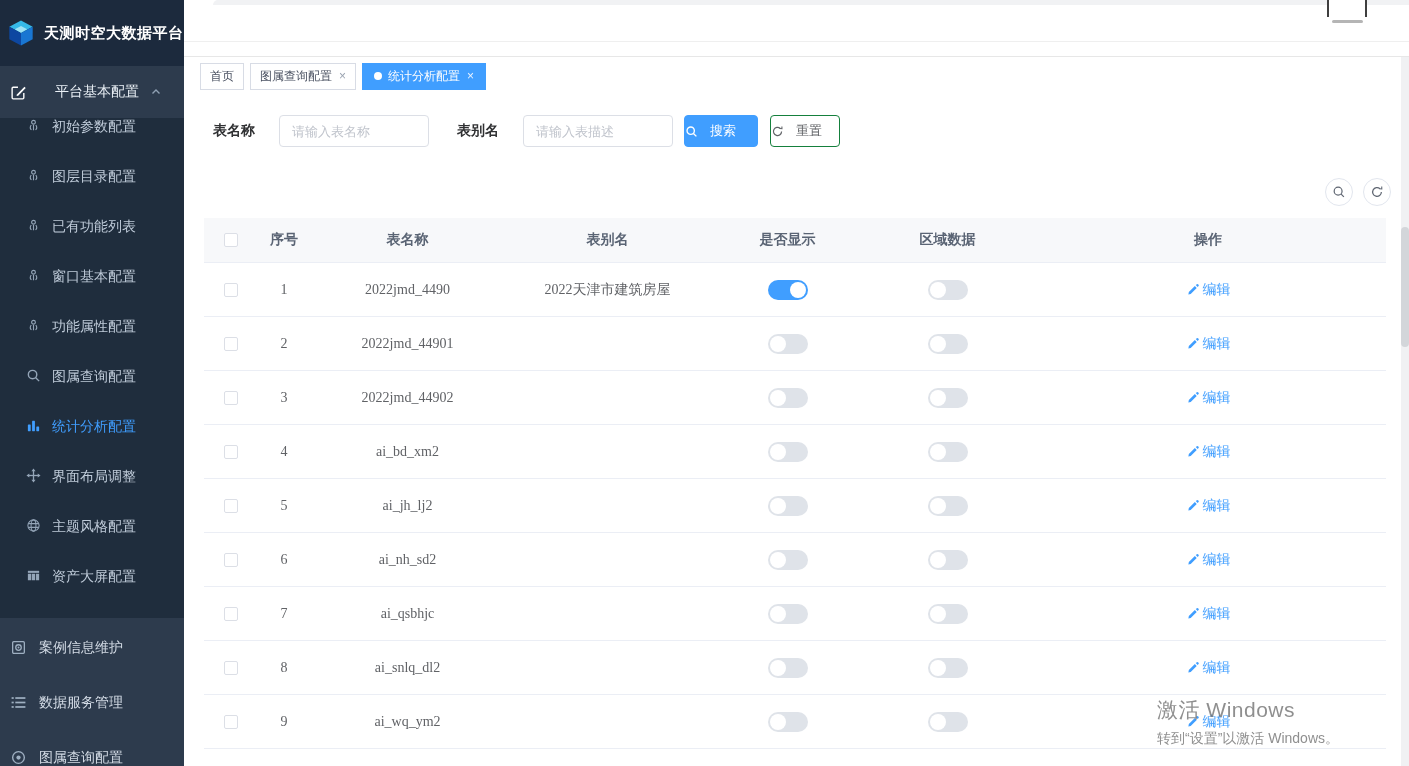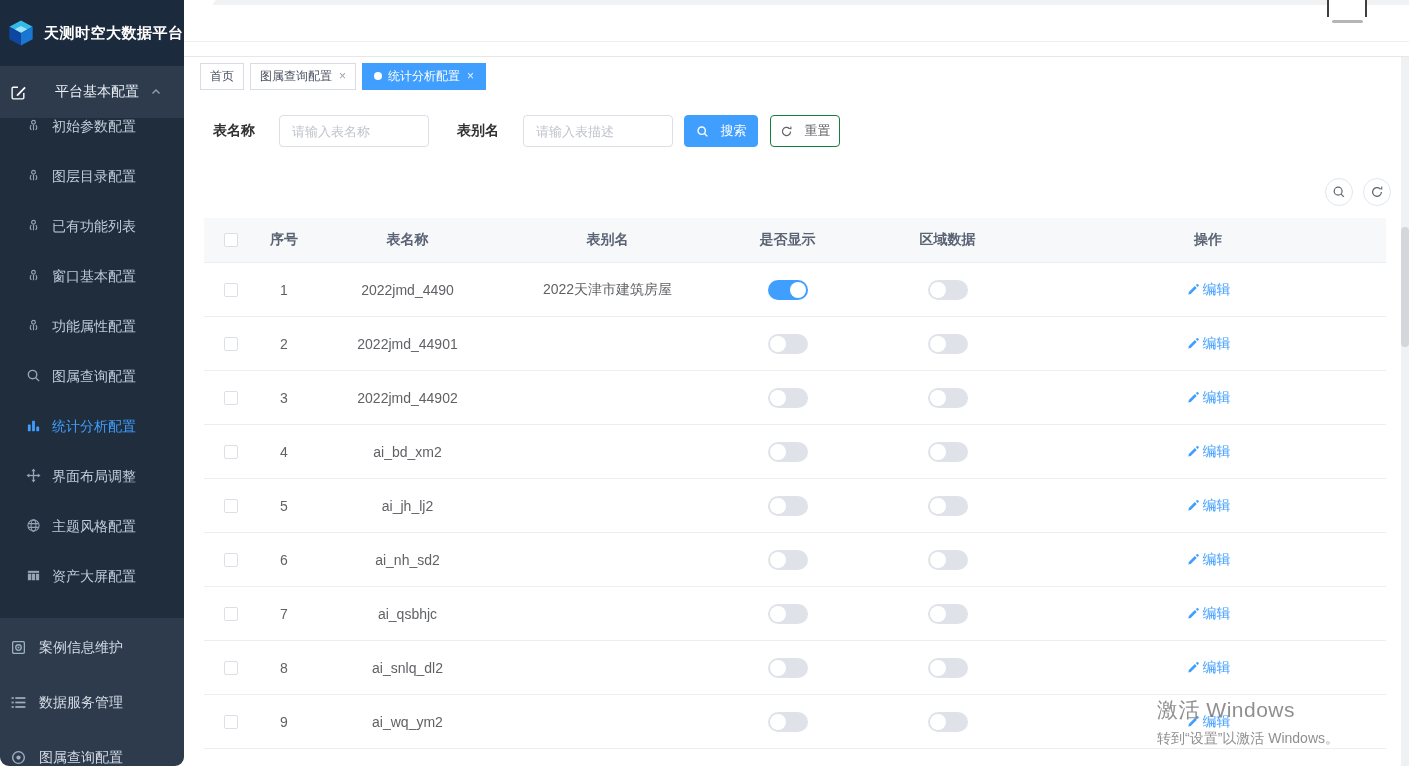--- a/index.html
+++ b/index.html
@@ -1,21 +1,21 @@
 <!DOCTYPE html>
 <html><head>
 <meta charset="utf-8">
 <style>
   * { margin:0; padding:0; box-sizing:border-box; }
   html,body { width:1409px; height:766px; overflow:hidden; background:#fff;
     font-family:"Liberation Sans", sans-serif; }
   .stage { position:relative; width:1409px; height:766px; overflow:hidden; background:#fff; }
 
   
-  .sidebar { position:absolute; left:0; top:0; width:184px; height:766px; background:#2d3b4d; z-index:5;border-radius:9px; }
+  .sidebar { position:absolute; left:0; top:0; width:184px; height:766px; background:#2d3b4d; z-index:5; }
   .logo-bar { position:absolute; left:0; top:0; width:184px; height:66px; background:#1c2a3d;
     display:flex; align-items:center; padding-left:6px; }
   .logo-title { color:#fff; font-size:15px; font-weight:bold; margin-left:8px; letter-spacing:.5px; }
   .group-item { position:absolute; left:0; top:66px; width:184px; height:52px; display:flex; align-items:center;
     color:#eaf0f6; font-size:14px; cursor:pointer; }
   .group-item .g-icon { margin-left:10px; color:#fff; display:flex; }
   .group-item .g-label { margin-left:28px; flex:1; }
   .group-item .g-caret { margin-right:22px; color:#8fa0b3; display:flex; }
   .submenu { position:absolute; left:0; top:118px; width:184px; height:500px; background:#1f2d3d; }
   .sub-item { height:50px; display:flex; color:#bfcbd9; font-size:14px; cursor:pointer; }
@@ -49,31 +49,31 @@
   .tag.active { background:#409eff; border-color:#409eff; color:#fff; padding:0 11px; }
   .tag.active .tag-close { color:#e8f2ff; }
   .tag-dot { width:8px; height:8px; border-radius:50%; background:#fff; margin-right:6px; }
 
   
   .filter-bar { position:absolute; left:213px; top:115px; display:flex; align-items:center; z-index:2; }
   .f-label { font-size:14px; font-weight:700; color:#303133; }
   .f-input { width:150px; height:32px; border:1px solid #dcdfe6; border-radius:4px; background:#fff;
     font-size:13px; color:#606266; padding:0 12px; outline:none; }
   .f-input::placeholder { color:#c0c4cc; }
-  .btn { height:32px; display:inline-flex; align-items:center; justify-content:center; border-radius:4px;
+  .btn { height:32px; display:inline-flex; align-items:center; border-radius:4px;
     font-size:13px; cursor:pointer; gap:12px; }
   .btn-primary { background:#409eff; border:1px solid #409eff; color:#fff; width:74px; }
   .btn-plain { background:#fff; border:1px solid #15803d; color:#606266; width:70px; }
 
   .circle-btn { position:absolute; width:28px; height:28px; border:1px solid #e2e6ee; border-radius:50%;
     background:#fff; display:flex; align-items:center; justify-content:center; color:#5f6672; cursor:pointer; z-index:2; }
 
   
   .table { position:absolute; left:204px; top:218px; width:1182px; z-index:2; font-size:14px; color:#606266; }
-  .thead, .trow { display:grid; grid-template-columns:54px 52px 195px 205px 155px 165px 356px; align-items:center; }
+  .thead, .trow { display:grid; grid-template-columns:54px 52px 195px 205px 155px 165px 356px; align-items:center;font-family:Liberation Serif, serif; }
   .thead { height:45px; background:#f7f8fa; border-bottom:1px solid #ebeef5; color:#5a6474; font-weight:700; }
   .trow { height:54px; border-bottom:1px solid #ebeef5; background:#fff; }
   .td, .th { display:flex; align-items:center; justify-content:center; overflow:hidden; white-space:nowrap; }
   .checkbox { width:14px; height:14px; border:1px solid #dcdfe6; border-radius:2px; background:#fff; cursor:pointer; }
   .toggle { position:relative; width:40px; height:20px; border-radius:10px; background:#dfe3e9; cursor:pointer;
     display:inline-block; transition:background .2s; }
   .toggle::after { content:''; position:absolute; top:2px; left:2px; width:16px; height:16px;
     border-radius:50%; background:#fff; }
   .toggle.on { background:#409eff; }
   .toggle.on::after { left:22px; }

